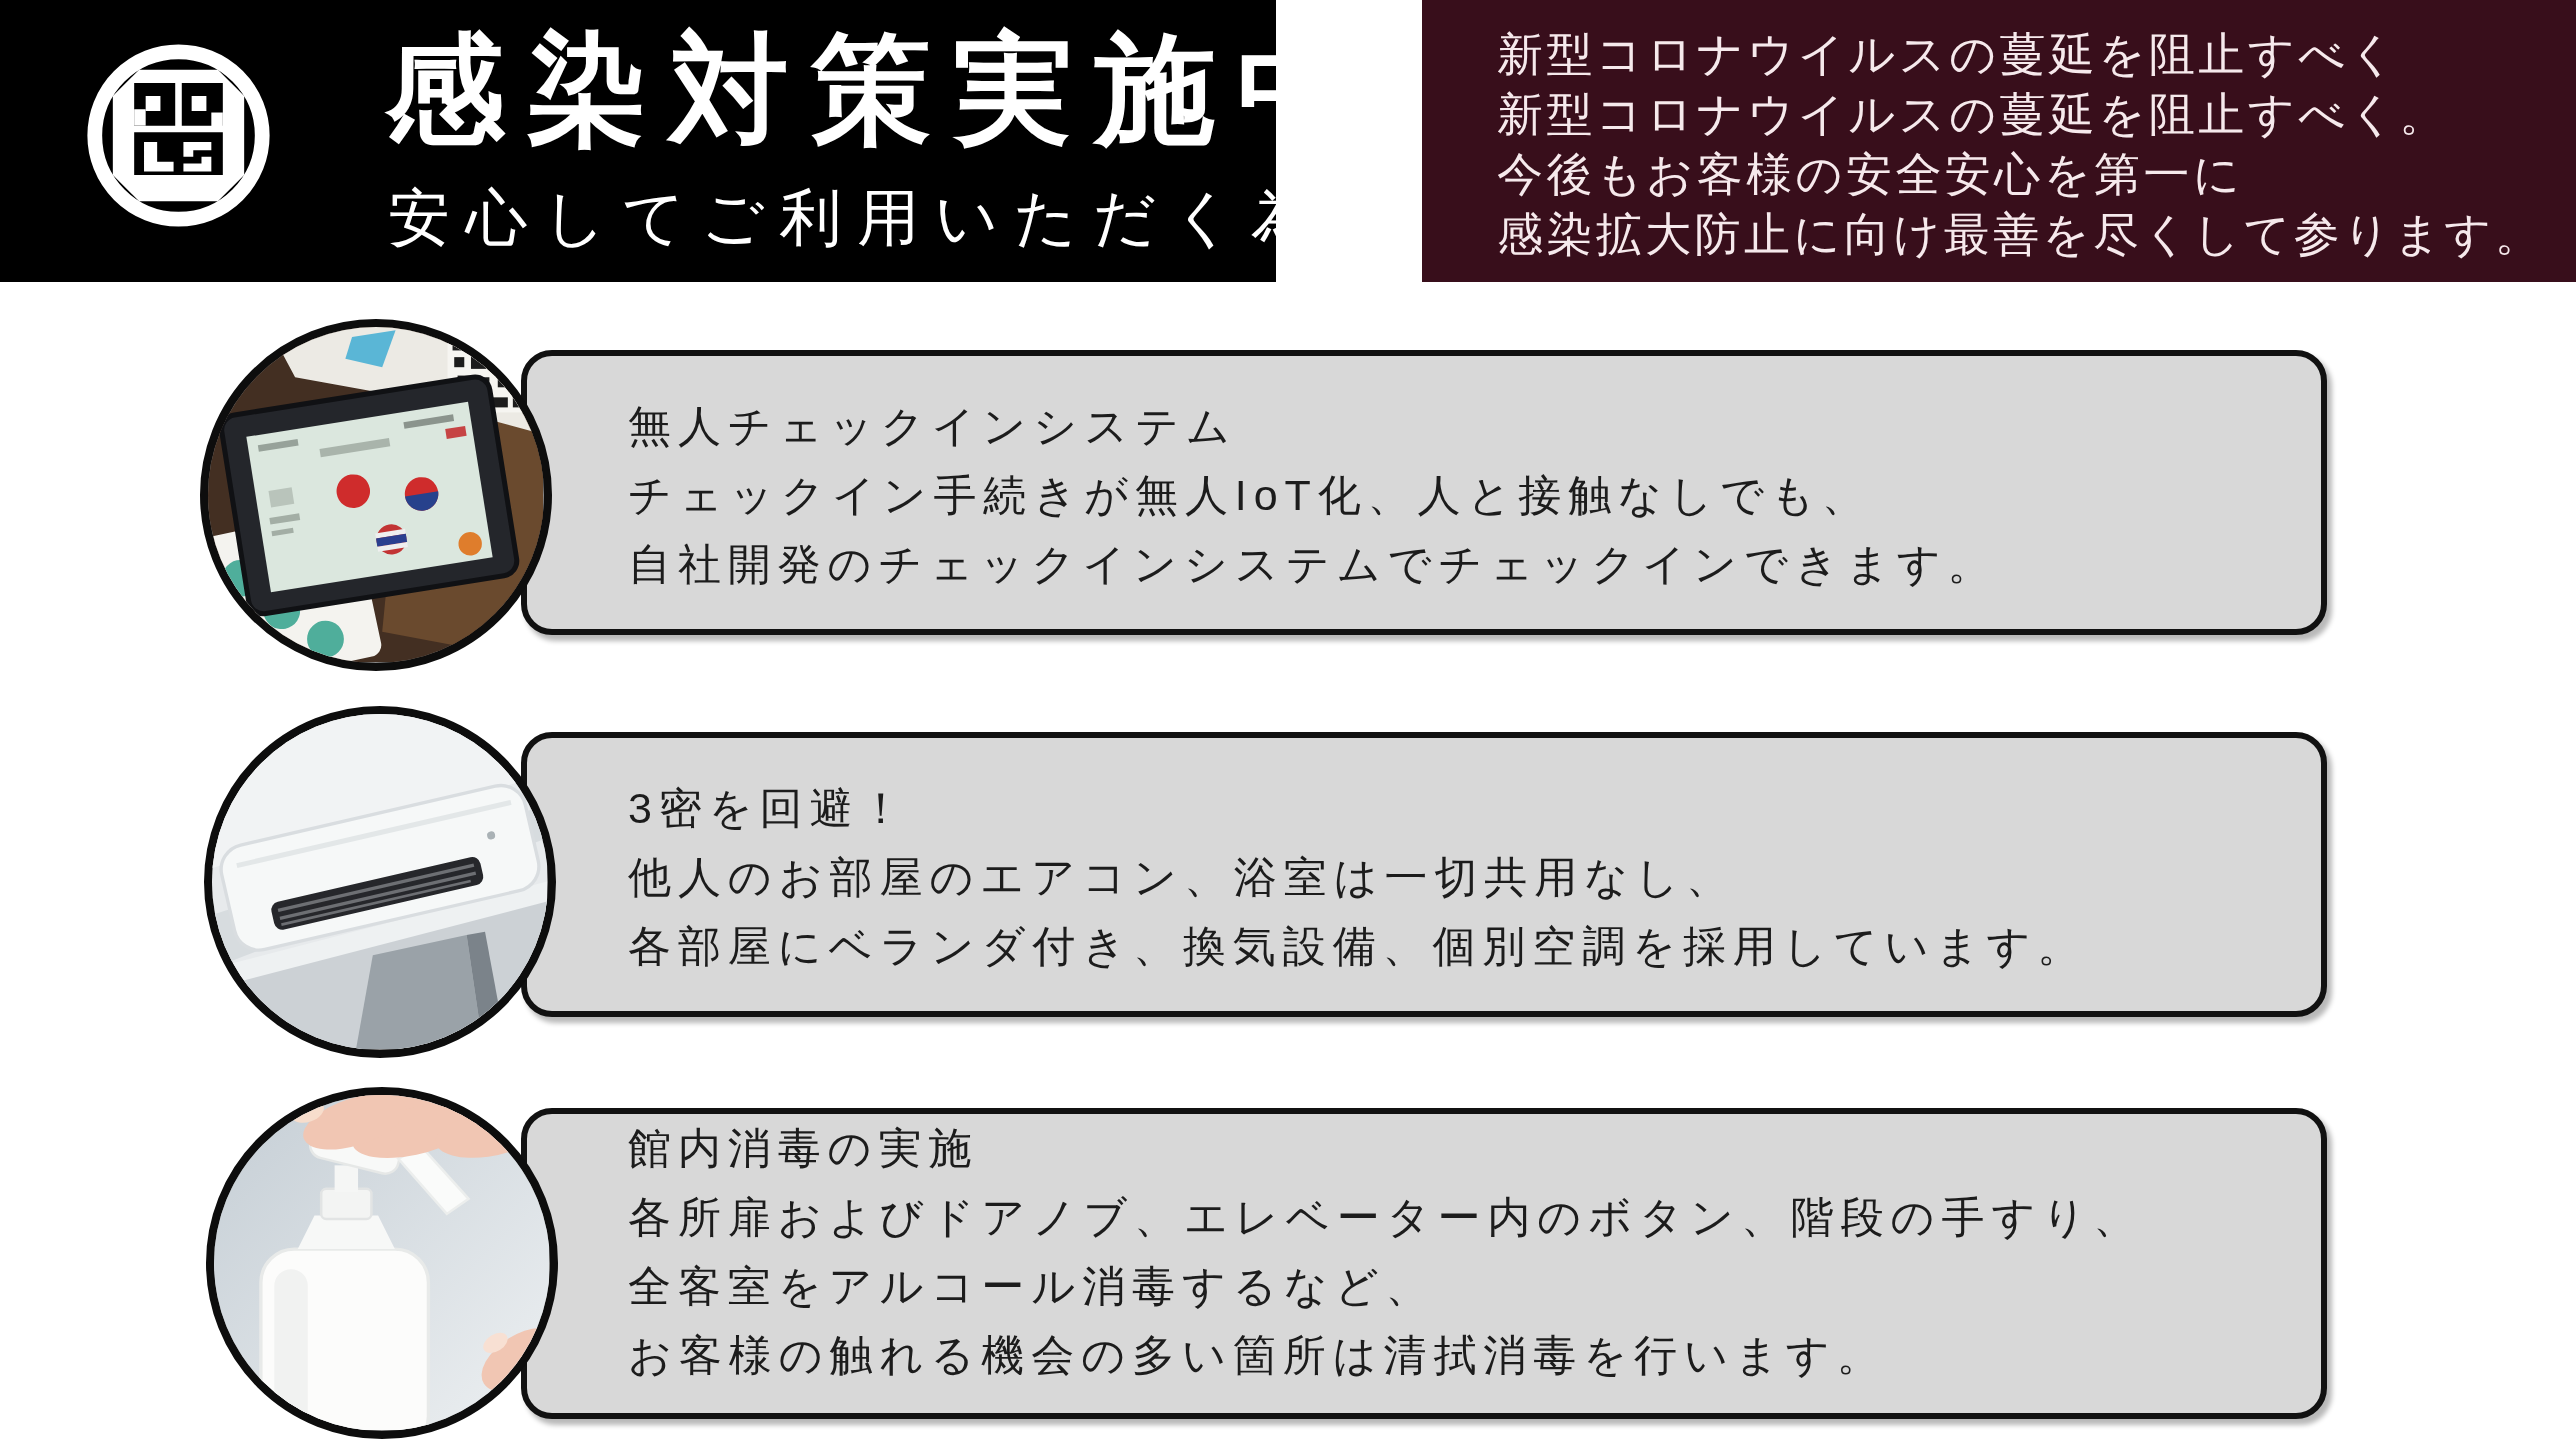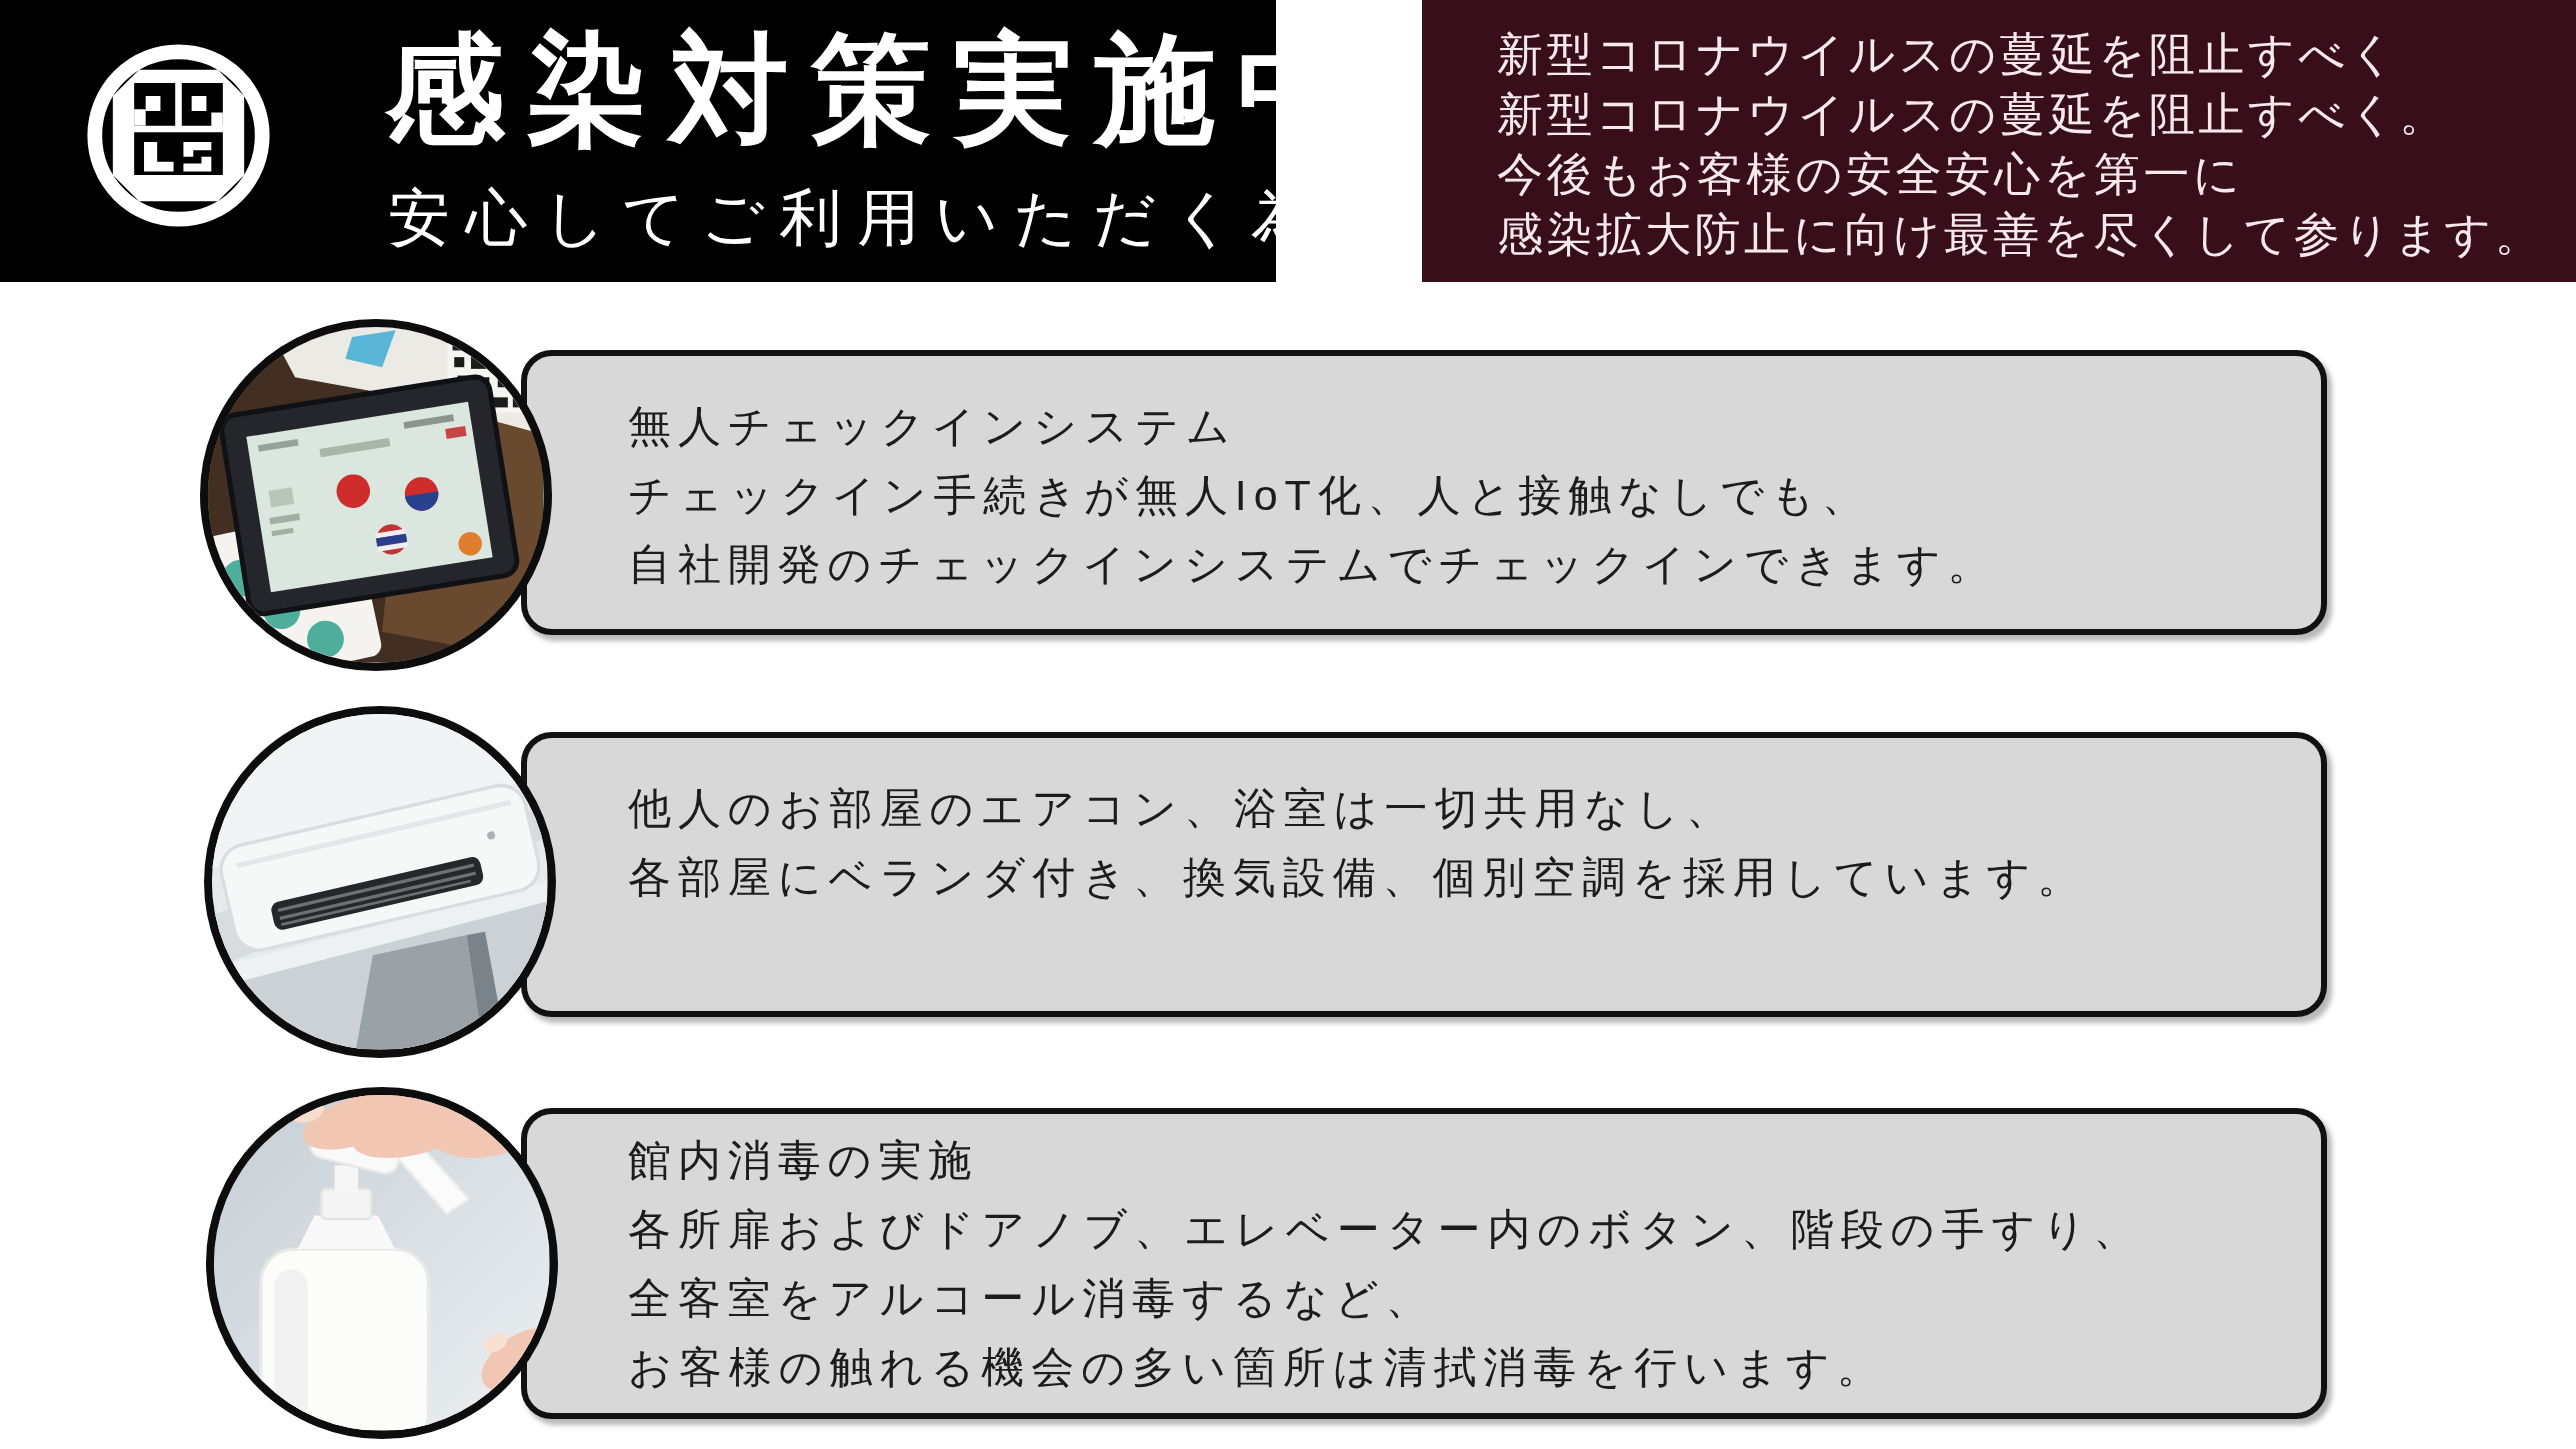--- a/index.html
+++ b/index.html
@@ -18,21 +18,21 @@
           background:var(--notice-bg,#380e1b);box-sizing:border-box;padding:24px 0 0 75px;}
   .notice-line{color:#f6e9ec;font-size:46px;line-height:60px;letter-spacing:3.4px;white-space:nowrap;}
 
   
   .card{position:absolute;left:521px;width:1806px;background:var(--card-bg,#d8d8d8);
         border:6.9px solid var(--card-border,#111);border-radius:31px;box-sizing:border-box;
         box-shadow:4.3px 5.2px 5.2px rgba(0,0,0,.28);padding-left:101px;display:flex;
         flex-direction:column;justify-content:flex-start;}
   .card-1{top:350px;height:285px;padding-top:36px;}
   .card-2{top:732px;height:285px;padding-top:36px;}
-  .card-3{top:1108px;height:311px;padding-top:12px;}
+  .card-3{top:1108px;height:311px;padding-top:0;}
   .card-line{color:var(--text-dark,#1c1c1c);font-size:43px;line-height:69px;letter-spacing:6.9px;white-space:nowrap;}
 
   
   .photo{position:absolute;width:352px;height:352px;border:8.6px solid #0d0d0d;border-radius:50%;
          overflow:hidden;box-sizing:border-box;background:#888;z-index:5;}
   .photo svg{display:block;width:335px;height:335px;}
   .photo-1{left:200px;top:319px;}
   .photo-2{left:204px;top:706px;}
   .photo-3{left:206px;top:1087px;}
 </style>
@@ -116,20 +116,21 @@
         </g>
         <circle cx="152" cy="138" r="7" fill="#df7d2c"></circle>
         <rect x="38" y="88" width="14" height="10" fill="#b9c4bb"></rect>
         <rect x="36" y="104" width="18" height="4" fill="#a3aea5"></rect>
         <rect x="36" y="112" width="13" height="3" fill="#a3aea5"></rect>
       </g>
     </svg>
   </div>
 
   <section class="card card-2">
+    <div class="card-line">3密を回避！</div>
     <div class="card-line">他人のお部屋のエアコン、浴室は一切共用なし、</div>
     <div class="card-line">各部屋にベランダ付き、換気設備、個別空調を採用しています。</div>
   </section>
   <div class="photo photo-2">
     <svg viewBox="0 0 200 200" aria-hidden="true">
       <rect width="200" height="200" fill="#e7eaec"></rect>
       <polygon points="0,0 200,0 200,36 0,92" fill="#f1f3f4"></polygon>
       <polygon points="0,120 200,54 200,74 0,152" fill="#d7dcdf"></polygon>
       <polygon points="0,152 200,100 200,118 0,168" fill="#eef1f2"></polygon>
       <polygon points="0,164 200,112 200,200 0,200" fill="#ccd1d5"></polygon>

